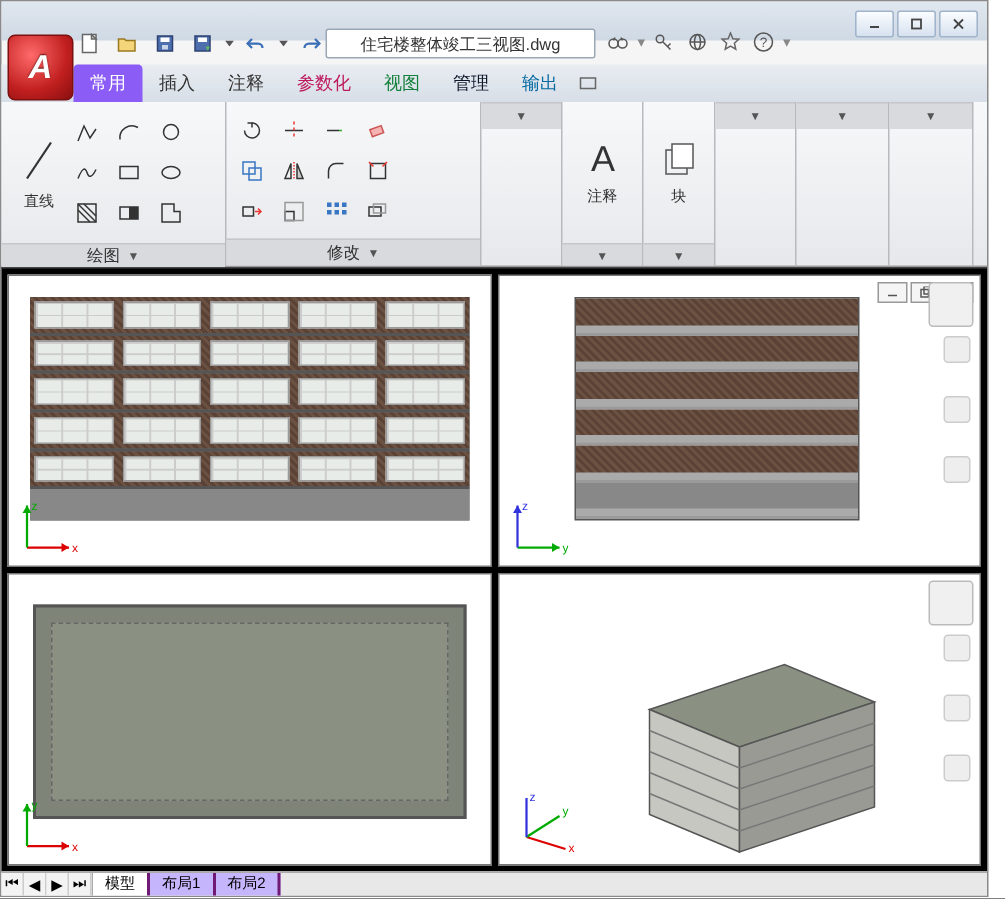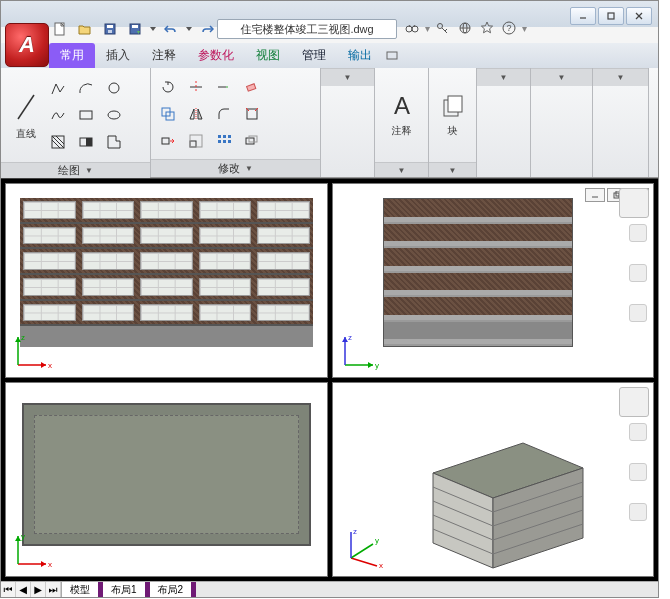--- a/index.html
+++ b/index.html
@@ -69,23 +69,23 @@
 
 .building-top { position: absolute; left: 16px; right: 16px; top: 20px; bottom: 30px; background: #7e8478; border: 2px solid #555; }
 .bt-in { position: absolute; inset: 10px; background: #8a9082; border: 1px dashed #666; }
 
 .iso-container { position: absolute; left: 70px; top: 50px; width: 190px; height: 140px; }
 
 
 .sheet-tabs { position: absolute; left: 0; right: 0; bottom: 0; height: 16px; background: #e8e8e8; display: flex; align-items: center; font-size: 10px; border-top: 1px solid #aaa; }
 .sheet-nav { display: flex; border-right: 1px solid #aaa; }
 .sheet-nav .sn { width: 15px; height: 15px; display: flex; align-items: center; justify-content: center; border-right: 1px solid #ccc; cursor: pointer; background: #f3f3f3; }
-.sheet-tab { padding: 0 8px; height: 15px; line-height: 15px; border-right: 5px solid #701a75; background: #fff; cursor: pointer; }
+.sheet-tab { padding: 0 8px; height: 15px; line-height: 15px; border-right: 2px solid #701a75; background: #fff; cursor: pointer; }
 .sheet-tab.active { background: #fff; font-weight: normal; }
-.sheet-tab.inactive { background: #ffffff; }
+.sheet-tab.inactive { background: #c4b5fd; }
 
 
 .vp-controls { position: absolute; right: 4px; top: 4px; display: flex; gap: 2px; }
 .vp-controls .vpc { width: 20px; height: 14px; background: #f5f5f5; border: 1px solid #999; display: flex; align-items: center; justify-content: center; cursor: pointer; }
 </style>
 </head>
 <body>
 
 <div class="window">
 

